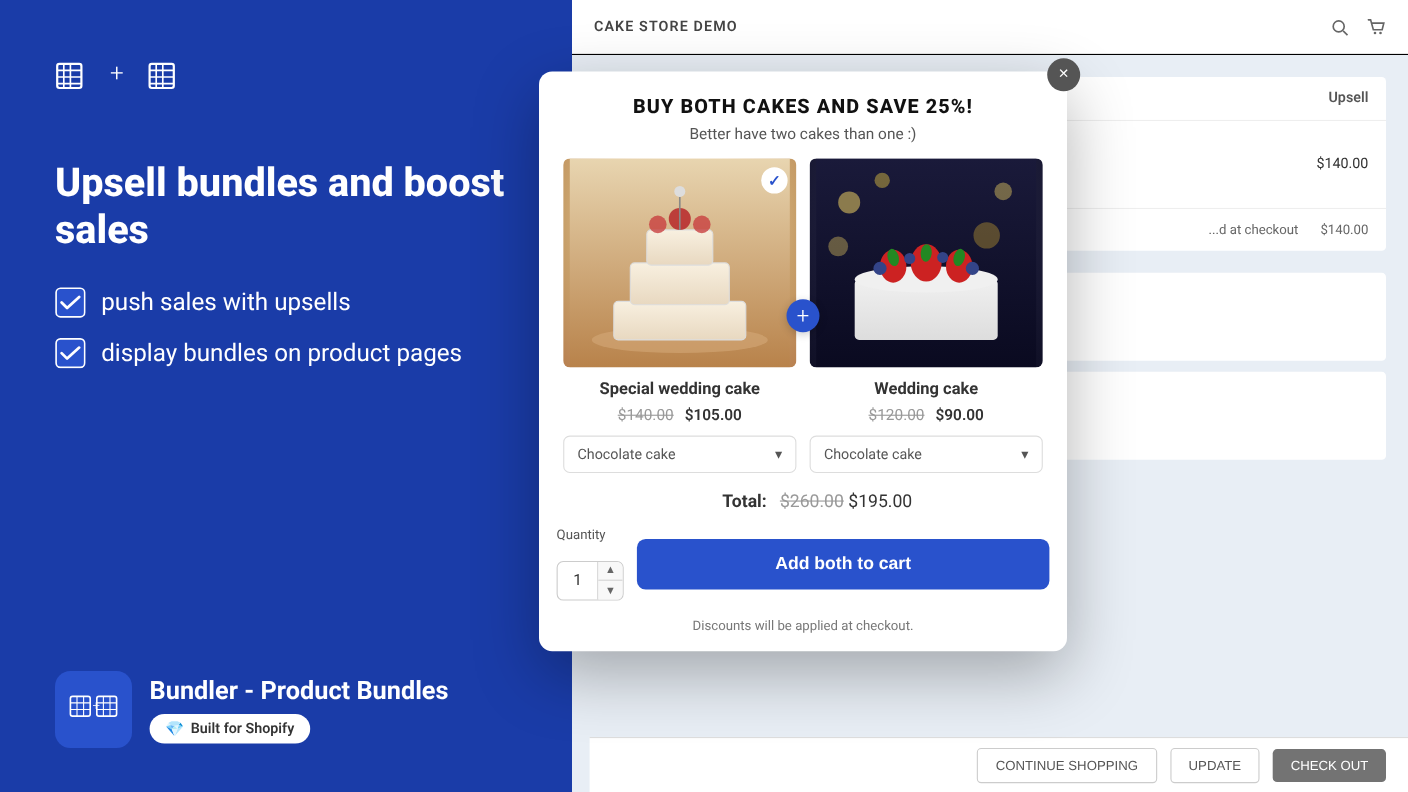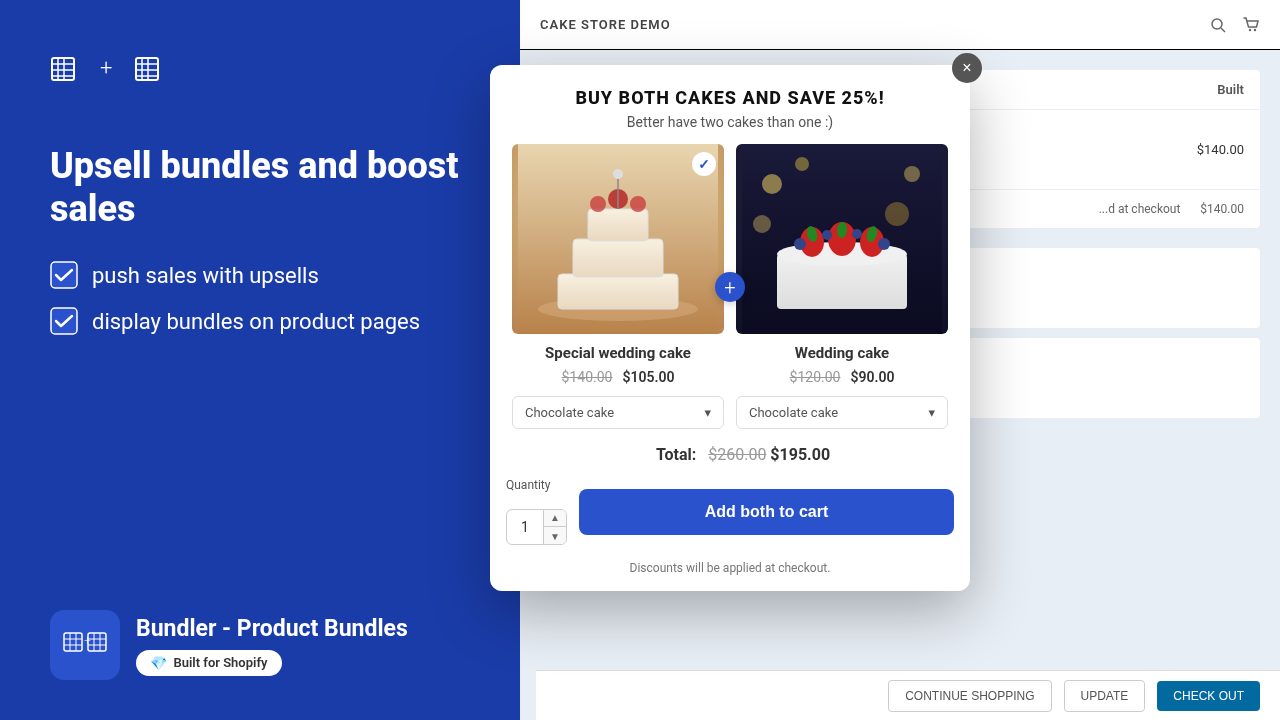--- a/index.html
+++ b/index.html
@@ -273,21 +273,21 @@
       background: white;
       border: 1px solid #ccc;
       padding: 8px 16px;
       font-size: 12px;
       border-radius: 4px;
       cursor: pointer;
       color: #555;
     }
 
     .demo-btn-primary {
-      background: #0369a1;
+      background: #737373;
       color: white;
       border: none;
       padding: 8px 16px;
       font-size: 12px;
       border-radius: 4px;
       cursor: pointer;
     }
 
     
     .popup-overlay {
@@ -454,21 +454,21 @@
     }
 
     .total-original {
       color: #999;
       text-decoration: line-through;
       margin-left: 8px;
     }
 
     .total-sale {
       color: #333;
-      font-weight: 700;
+      font-weight: 400;
       margin-left: 0;
     }
 
     .popup-footer {
       padding: 14px 16px 16px;
       display: flex;
       gap: 12px;
       align-items: center;
     }
 
@@ -651,21 +651,21 @@
         <circle cx="8" cy="14" r="1.2" fill="#666"></circle>
         <circle cx="13" cy="14" r="1.2" fill="#666"></circle>
       </svg>
     </div>
   </div>
 
   <div class="demo-table">
     <div class="demo-table-header">
       <span>Product</span>
       <span></span>
-      <span style="text-align:right">Built</span>
+      <span style="text-align:right">Upsell</span>
     </div>
     <div class="demo-table-row">
       <div class="demo-product-info">
         <div class="demo-product-thumb" style="background: linear-gradient(135deg, #e8d5b0, #c8a06a);"></div>
         <div>
           <div class="demo-product-text">Speci...</div>
           <div class="demo-product-text">Size: C...</div>
           <div class="demo-remove-btn">REMOVE</div>
         </div>
       </div>

